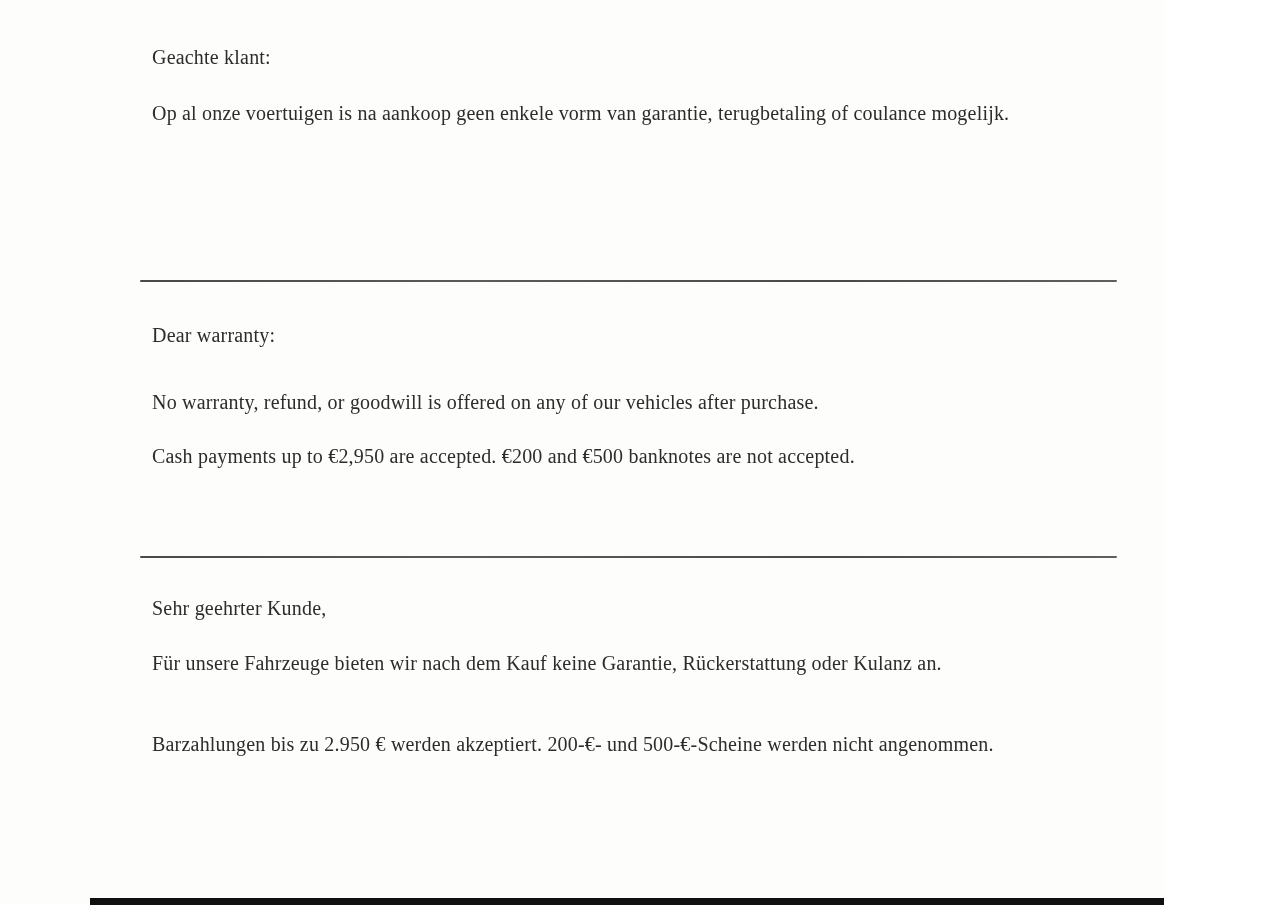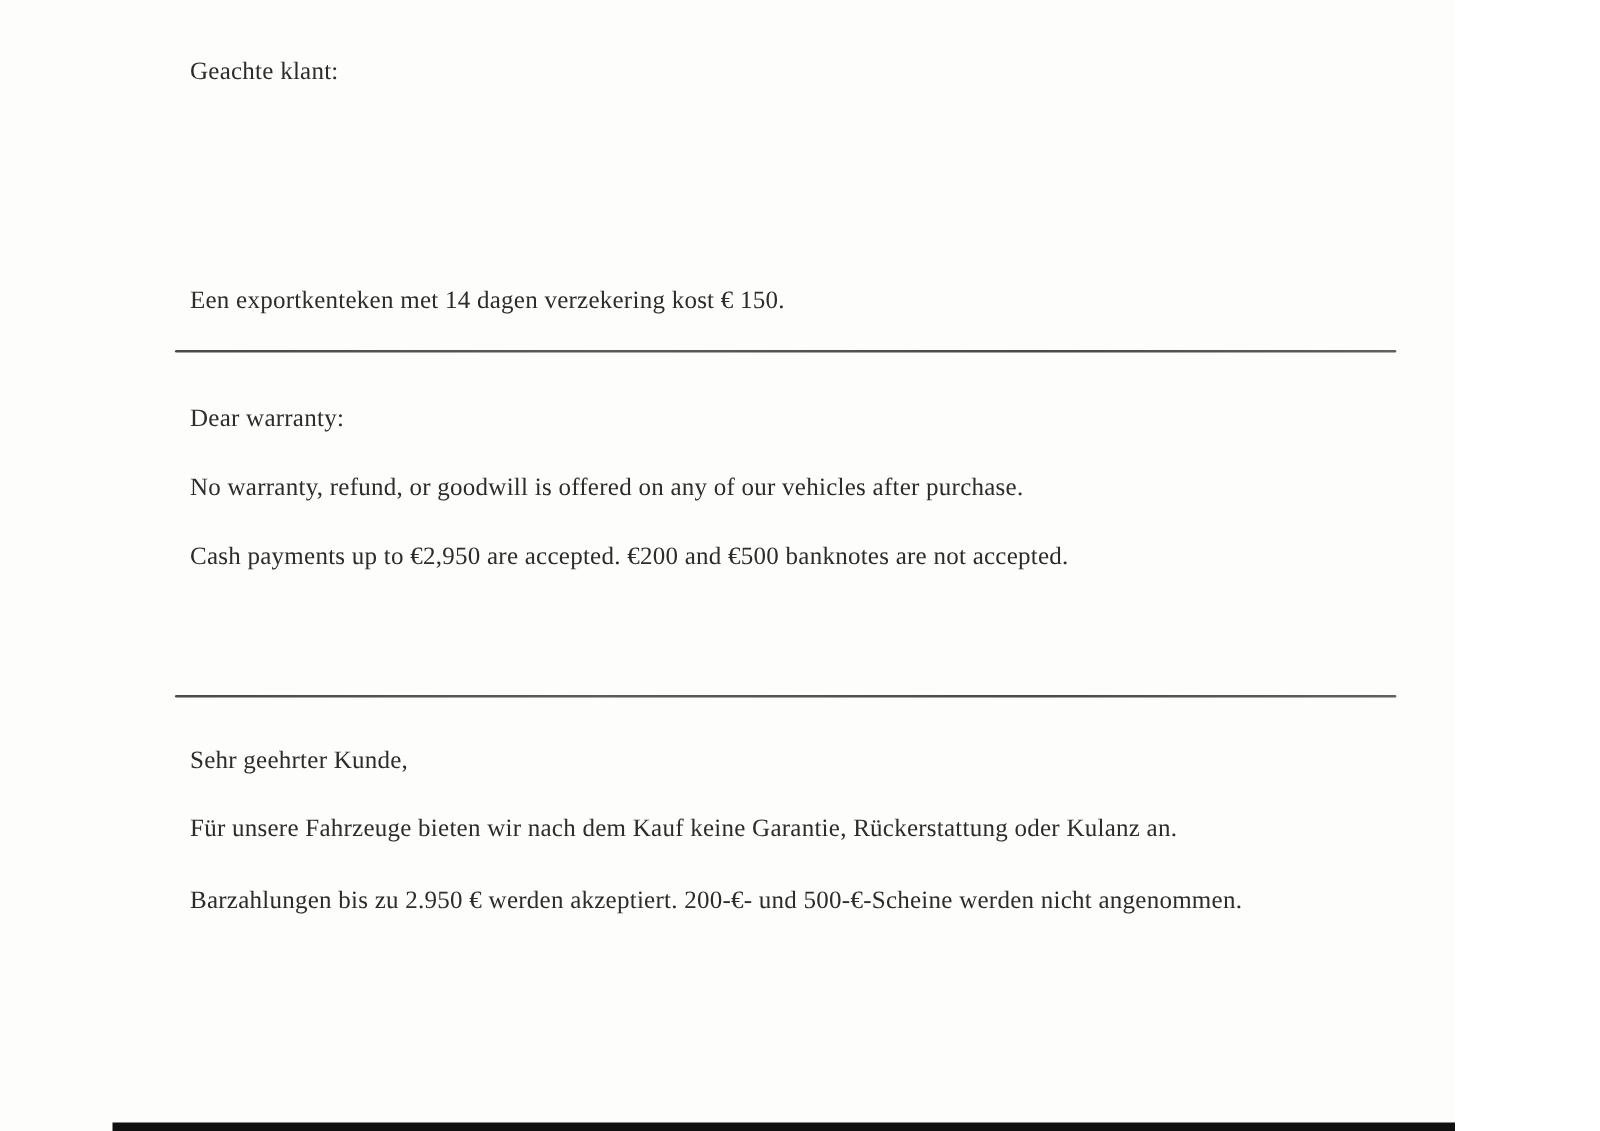--- a/index.html
+++ b/index.html
@@ -58,33 +58,33 @@
     height: 6px;
     background: radial-gradient(ellipse at center, #3a3a3a 0%, #8a8a8a 60%, transparent 75%);
   }
 </style>
 </head>
 <body>
 
 <div class="page">
 
   <div class="line" style="top:44px">Geachte klant:</div>
-  <div class="line" style="top:227px">Een exportkenteken met 14 dagen verzekering kost € 150.</div>
+  <div class="line" style="top:100px">Op al onze voertuigen is na aankoop geen enkele vorm van garantie, terugbetaling of coulance mogelijk.</div>
 
   <div class="rule" style="top:280px"></div>
 
   <div class="line" style="top:322px">Dear warranty:</div>
-  <div class="line" style="top:377px">No warranty, refund, or goodwill is offered on any of our vehicles after purchase.</div>
-  <div class="line" style="top:432px">Cash payments up to €2,950 are accepted. €200 and €500 banknotes are not accepted.</div>
+  <div class="line" style="top:389px">No warranty, refund, or goodwill is offered on any of our vehicles after purchase.</div>
+  <div class="line" style="top:443px">Cash payments up to €2,950 are accepted. €200 and €500 banknotes are not accepted.</div>
 
   <div class="rule" style="top:556px"></div>
 
   <div class="line" style="top:595px">Sehr geehrter Kunde,</div>
   <div class="line" style="top:650px">Für unsere Fahrzeuge bieten wir nach dem Kauf keine Garantie, Rückerstattung oder Kulanz an.</div>
-  <div class="line" style="top:707px">Barzahlungen bis zu 2.950 € werden akzeptiert. 200-€- und 500-€-Scheine werden nicht angenommen.</div>
+  <div class="line" style="top:731px">Barzahlungen bis zu 2.950 € werden akzeptiert. 200-€- und 500-€-Scheine werden nicht angenommen.</div>
 
   <svg class="squiggle" viewBox="0 0 34 16">
     <path d="M2 11 C 8 7, 14 6, 20 7 C 25 8, 28 7, 32 5" fill="none" stroke="#b9bdc2" stroke-width="1.6" stroke-linecap="round"></path>
   </svg>
   <div class="speck"></div>
   <div class="bottom-bar"></div>
 
 </div>
 
 </body></html>

